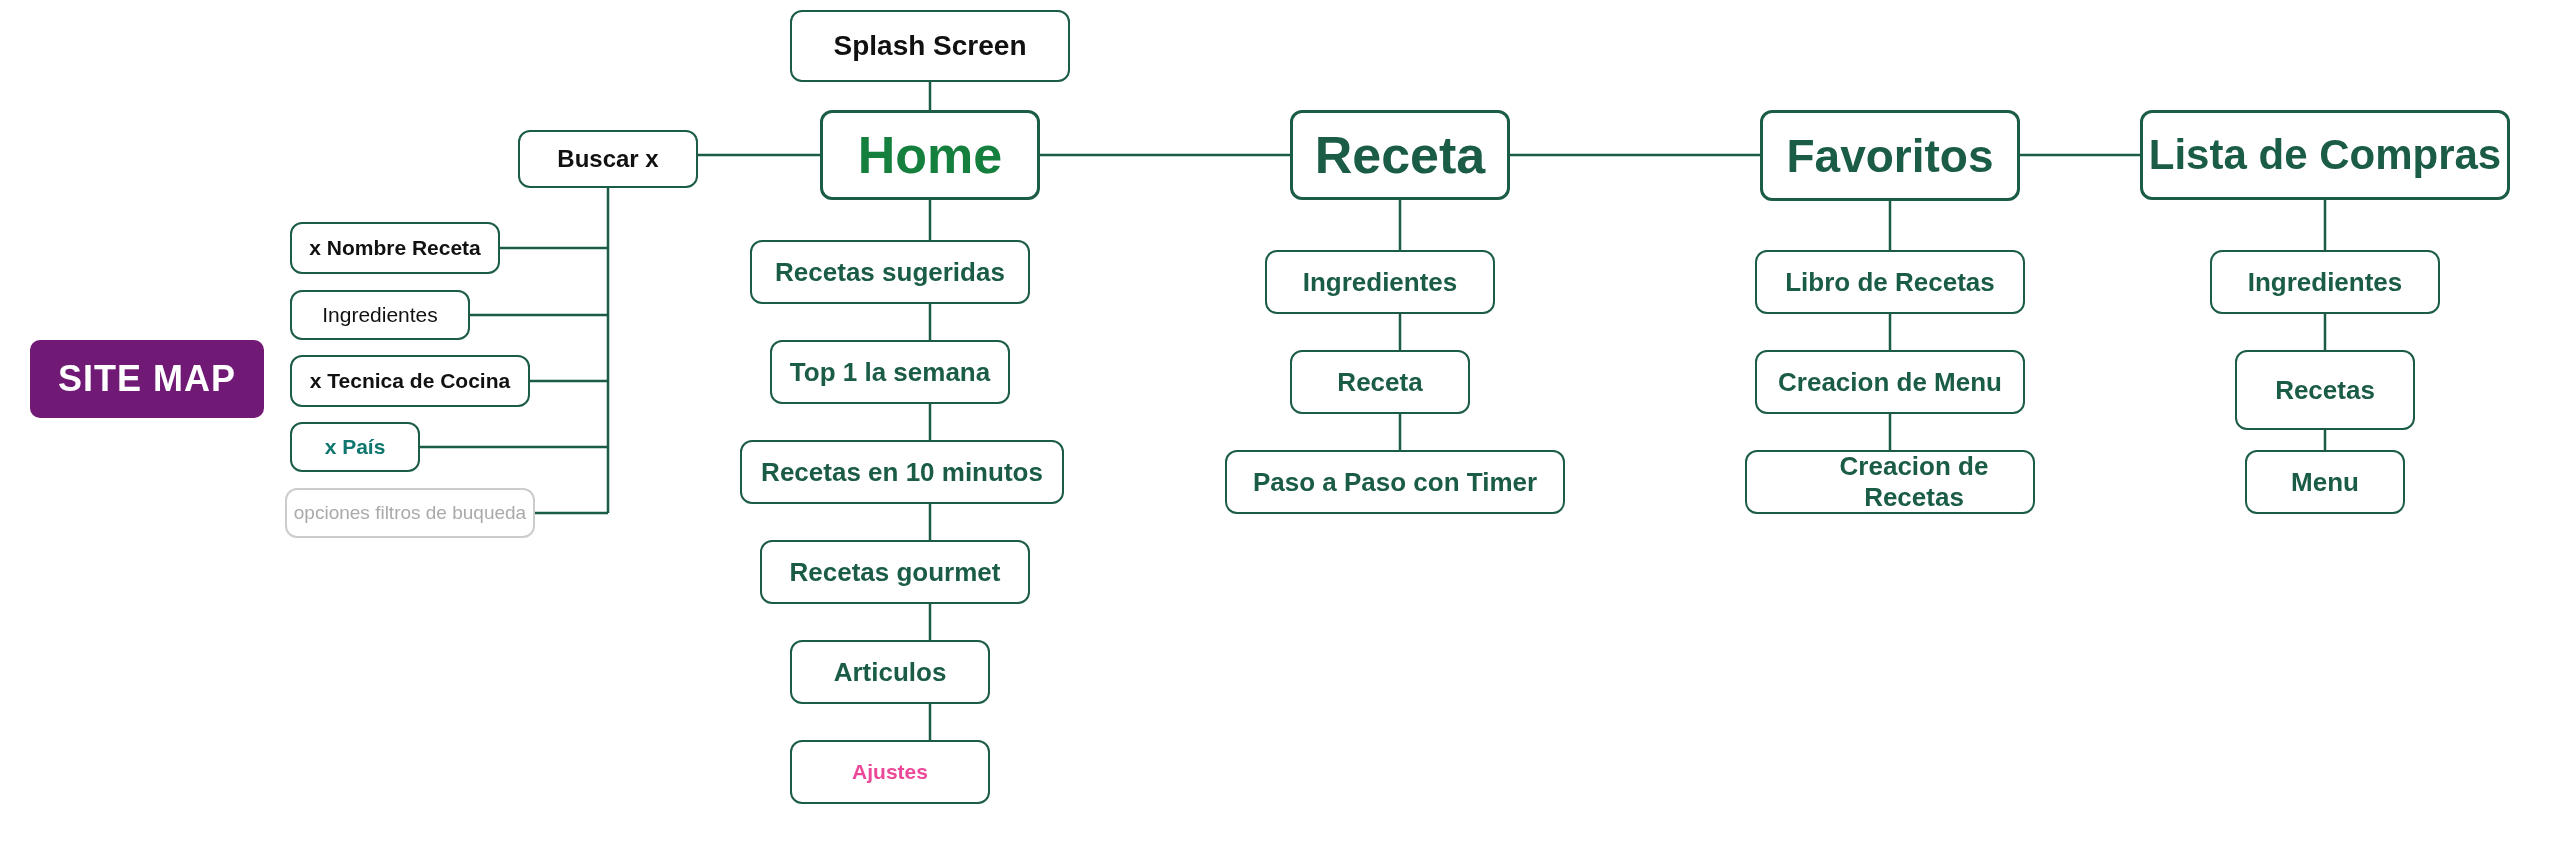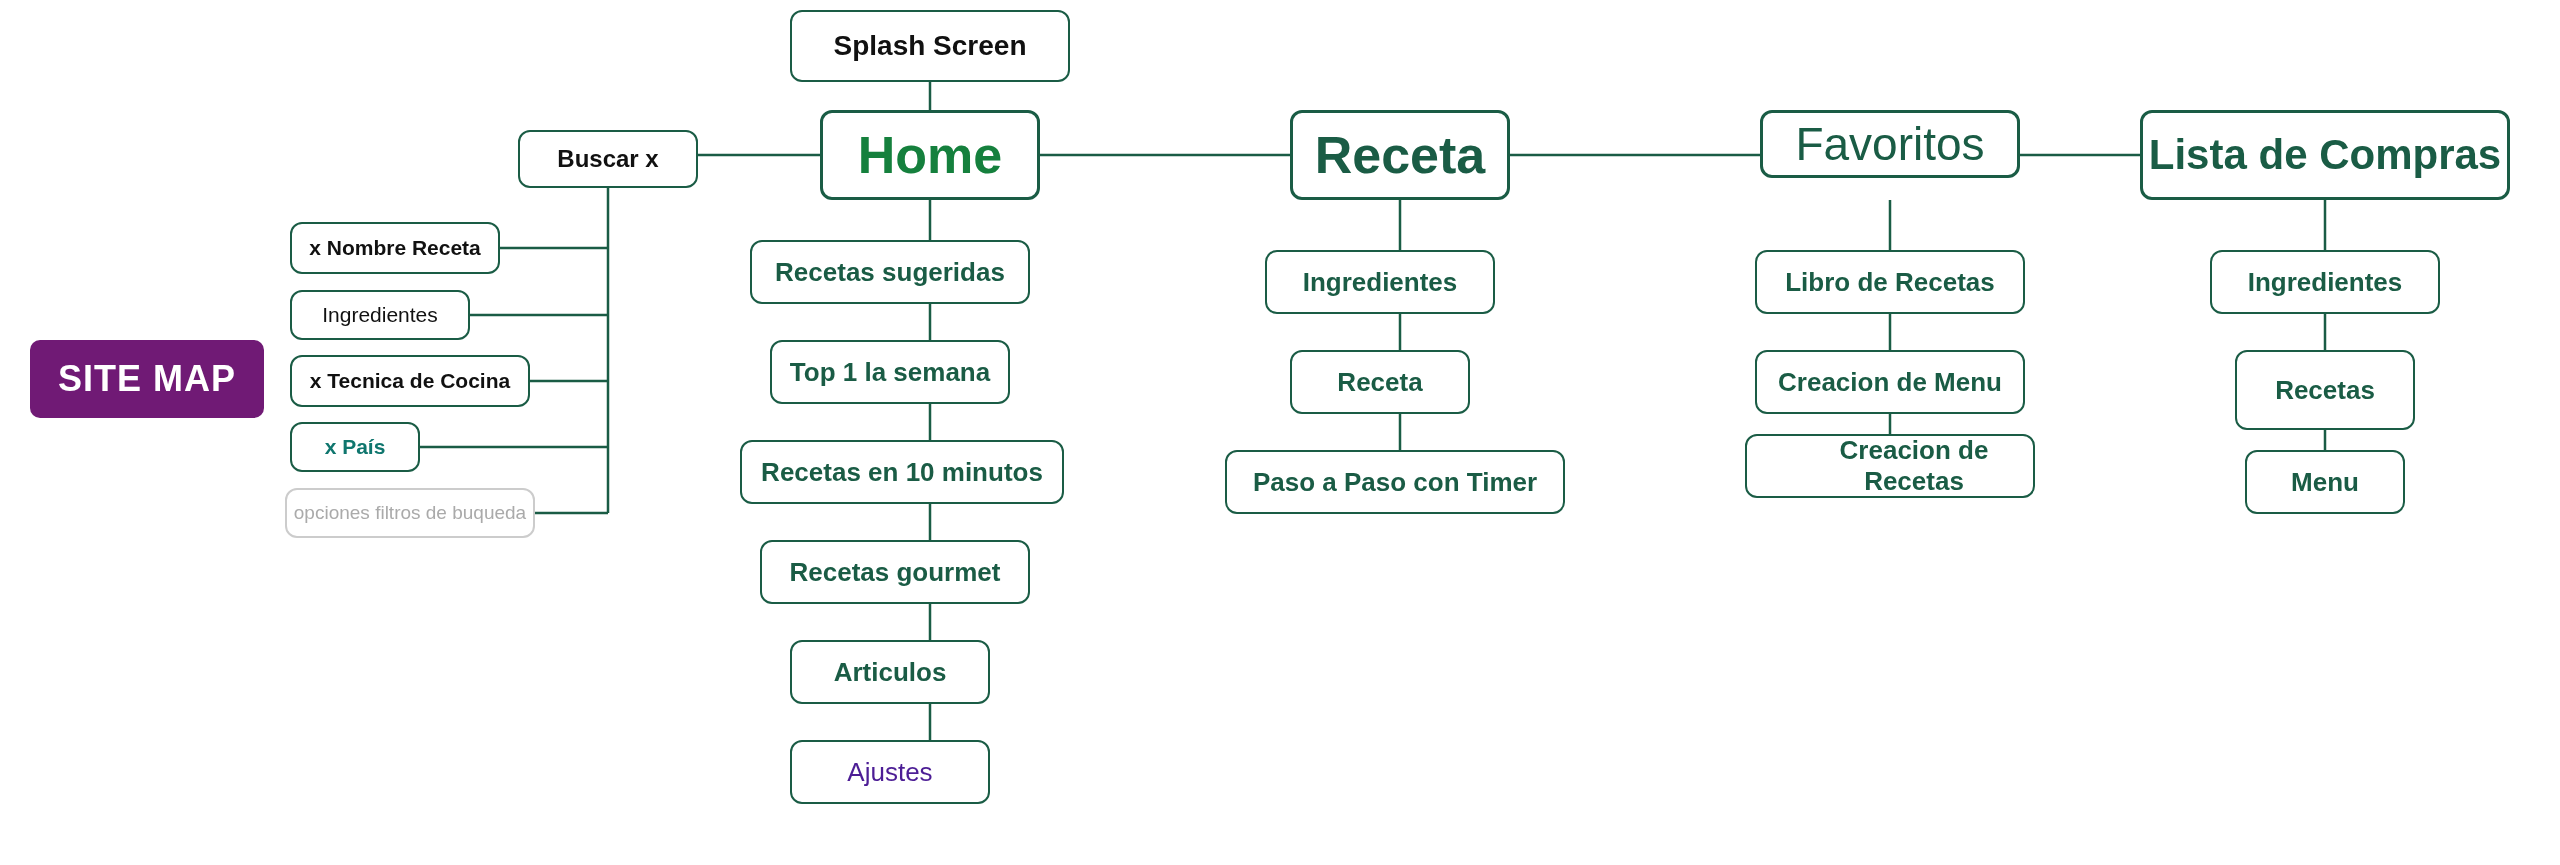--- a/index.html
+++ b/index.html
@@ -73,23 +73,23 @@
       font-size: 52px;
       font-weight: 800;
       color: #1a5c45;
       left: 1290px;
       top: 110px;
       border-width: 3px;
     }
 
     .node-favoritos {
       width: 260px;
-      height: 68px;
+      height: 91px;
       font-size: 46px;
-      font-weight: 400;
+      font-weight: 700;
       color: #1a5c45;
       left: 1760px;
       top: 110px;
       border-width: 3px;
     }
 
     .node-lista {
       width: 370px;
       height: 90px;
       font-size: 42px;
@@ -157,23 +157,23 @@
       font-size: 26px;
       font-weight: 700;
       color: #1a5c45;
       left: 790px;
       top: 640px;
     }
 
     .node-ajustes {
       width: 200px;
       height: 64px;
-      font-size: 26px;
-      font-weight: 400;
-      color: #4c1d95;
+      font-size: 21px;
+      font-weight: 700;
+      color: #ec4899;
       left: 790px;
       top: 740px;
     }
 
     
     .node-nombre {
       width: 210px;
       height: 52px;
       font-size: 21px;
       font-weight: 600;
@@ -275,21 +275,21 @@
       top: 350px;
     }
 
     .node-creacion-recetas {
       width: 290px;
       height: 64px;
       font-size: 26px;
       font-weight: 700;
       color: #1a5c45;
       left: 1745px;
-      top: 434px;
+      top: 450px;
       padding-left: 48px;
     }
 
     
     .node-ingredientes-l {
       width: 230px;
       height: 64px;
       font-size: 26px;
       font-weight: 700;
       color: #1a5c45;

